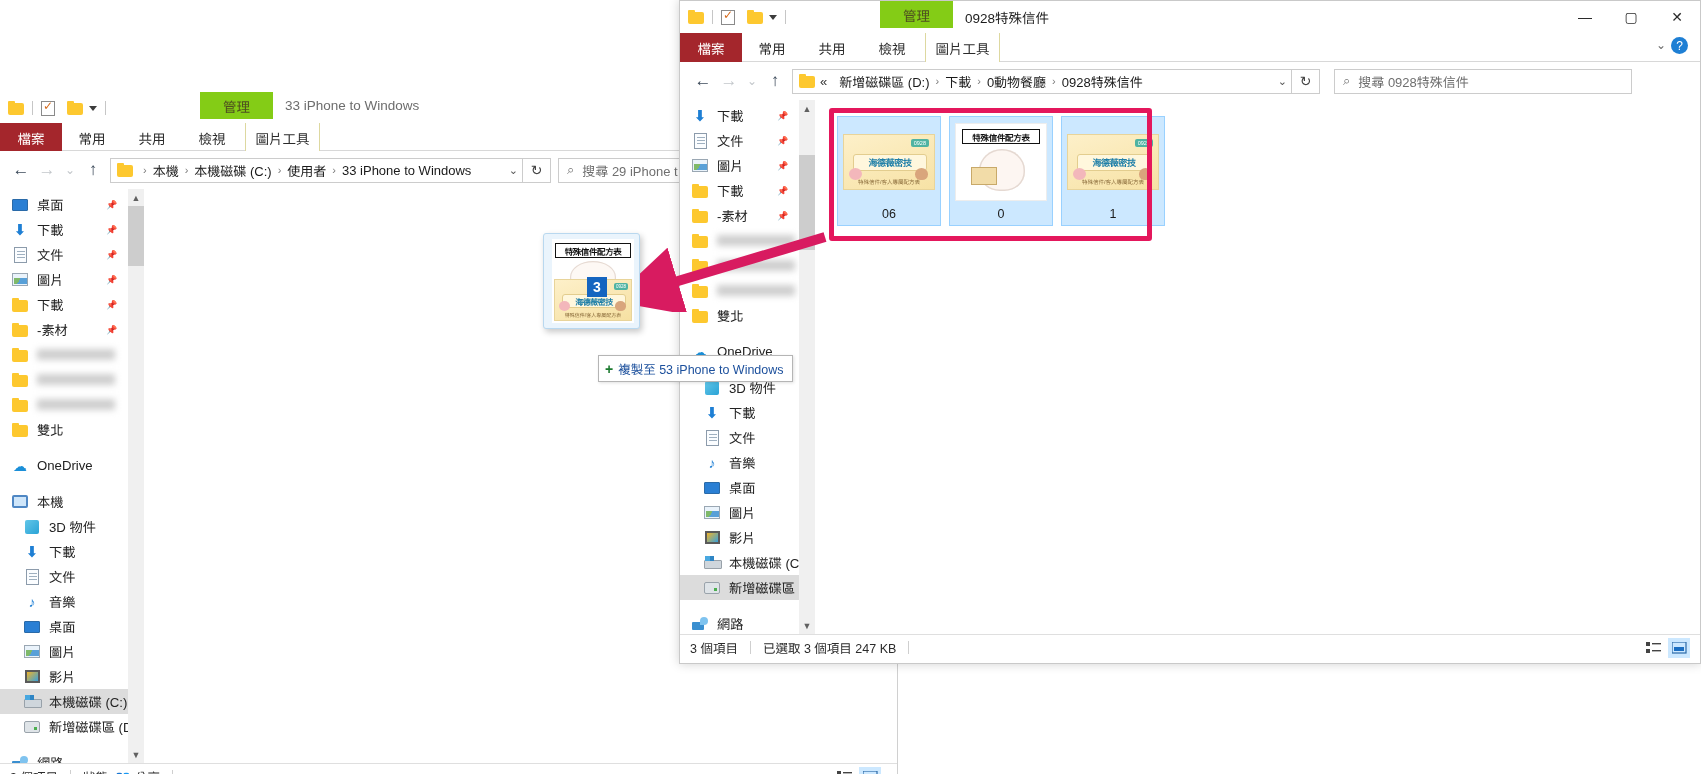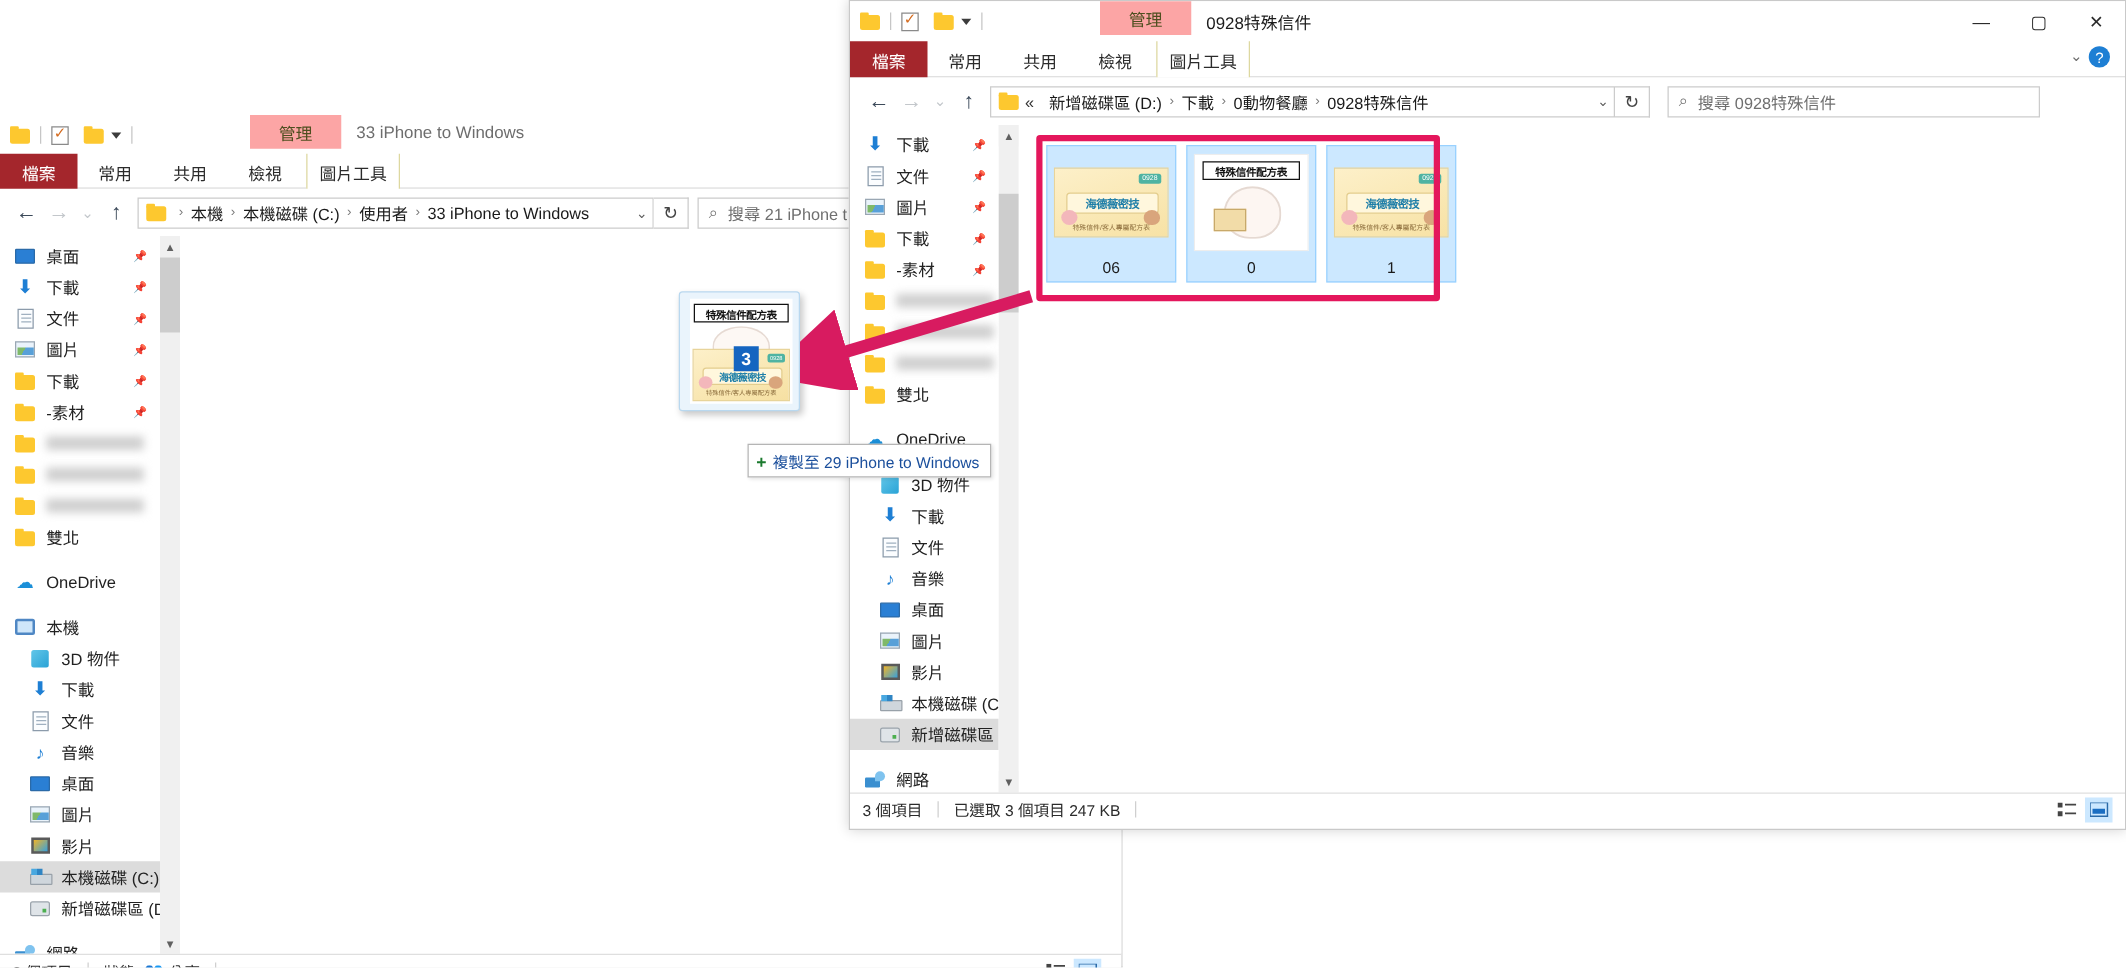--- a/index.html
+++ b/index.html
@@ -20,21 +20,21 @@
   .qat .sep { width:1px; height:14px; background:#c6c6c6; margin:0 2px; }
   .folder-ico { width:16px; height:14px; position:relative; display:inline-block; }
   .folder-ico::before{ content:""; position:absolute; left:0; top:2px; width:16px; height:12px;
     background:#fdc82f; border-radius:1px 2px 2px 2px; }
   .folder-ico::after{ content:""; position:absolute; left:0; top:0px; width:7px; height:3px;
     background:#fdc82f; border-radius:1px 1px 0 0; }
   .prop-ico { width:14px; height:15px; border:1px solid #8a8a8a; background:#fff; position:relative;}
   .prop-ico::after{ content:"✓"; position:absolute; left:1px; top:-3px; font-size:12px; color:#d46a1d; }
   .caret-dn { width:0;height:0;border-left:4px solid transparent;border-right:4px solid transparent;
     border-top:5px solid #3c3c3c; }
-  .ctx-tab { position:absolute; top:0; height:27px; background:#fca5a5; color:#4f4f20;
+  .ctx-tab { position:absolute; top:0; height:27px; background:#84cc16; color:#4f4f20;
     font-size:13.5px; display:flex; align-items:center; justify-content:center; }
   .win-title { position:absolute; font-size:13.5px; color:#6d6d6d; top:6px; white-space:nowrap; }
 
   .tabs { position:relative; height:29px; background:#ffffff; border-bottom:1px solid #d8d8d8; }
   .tab { position:absolute; top:0; height:29px; display:flex; align-items:center;
     justify-content:center; font-size:13.5px; color:#2b2b2b; cursor:default; }
   .tab.file { background:#a4262c; color:#fff; }
   .tab.ctxsub { border-left:1px solid #ddd8a0; border-right:1px solid #ddd8a0; background:#ffffff; }
 
   .ribbon-collapse { position:absolute; right:34px; top:5px; color:#6b6b6b; font-size:12px; }
@@ -225,21 +225,21 @@
         <span class="sepa">›</span>
         <span>使用者</span>
         <span class="sepa">›</span>
         <span>33 iPhone to Windows</span>
       </span>
       <span class="addr-caret">⌄</span>
     </div>
     <div class="refresh">↻</div>
     <div class="searchbox" style="margin-left:7px; width:140px;">
       <span style="color:#6f6f6f;">⌕</span>
-      <span>搜尋 21 iPhone t</span>
+      <span>搜尋 29 iPhone t</span>
     </div>
   </div>
 
   <div class="body" style="height:574px;">
     <div class="navpane" style="width:128px;">
       <div id="left-nav" style="padding-top:3px;">
             <div class="nav-item">
               <span class="ico">
                 <span class="i-desktop"></span>
               </span>
@@ -719,21 +719,21 @@
       <div style="position:absolute;left:0;right:0;bottom:2px;text-align:center;font-size:5px;color:#8a6b3a;">特殊信件/客人專屬配方表</div>
     </div>
     <div class="badge3" style="left:35px; top:38px;">
       <span>3</span>
     </div>
   </div>
 </div>
 
 <div class="drop-tip" style="left:598px; top:355px;">
   <span class="plus">+</span>
-  <span>複製至 29 iPhone to Windows</span>
+  <span>複製至 53 iPhone to Windows</span>
 </div>
 
 <svg class="arrow-svg" style="left:640px; top:232px;" width="200" height="80" viewBox="0 0 200 80">
   <defs>
     <marker id="ah" markerWidth="7" markerHeight="7" refX="1" refY="3.5" orient="auto">
       <polygon points="0,0 7,3.5 0,7" fill="#d81b60"></polygon>
     </marker>
   </defs>
   <line x1="185" y1="5" x2="28" y2="52" stroke="#d81b60" stroke-width="10" marker-end="url(#ah)"></line>
 </svg>

